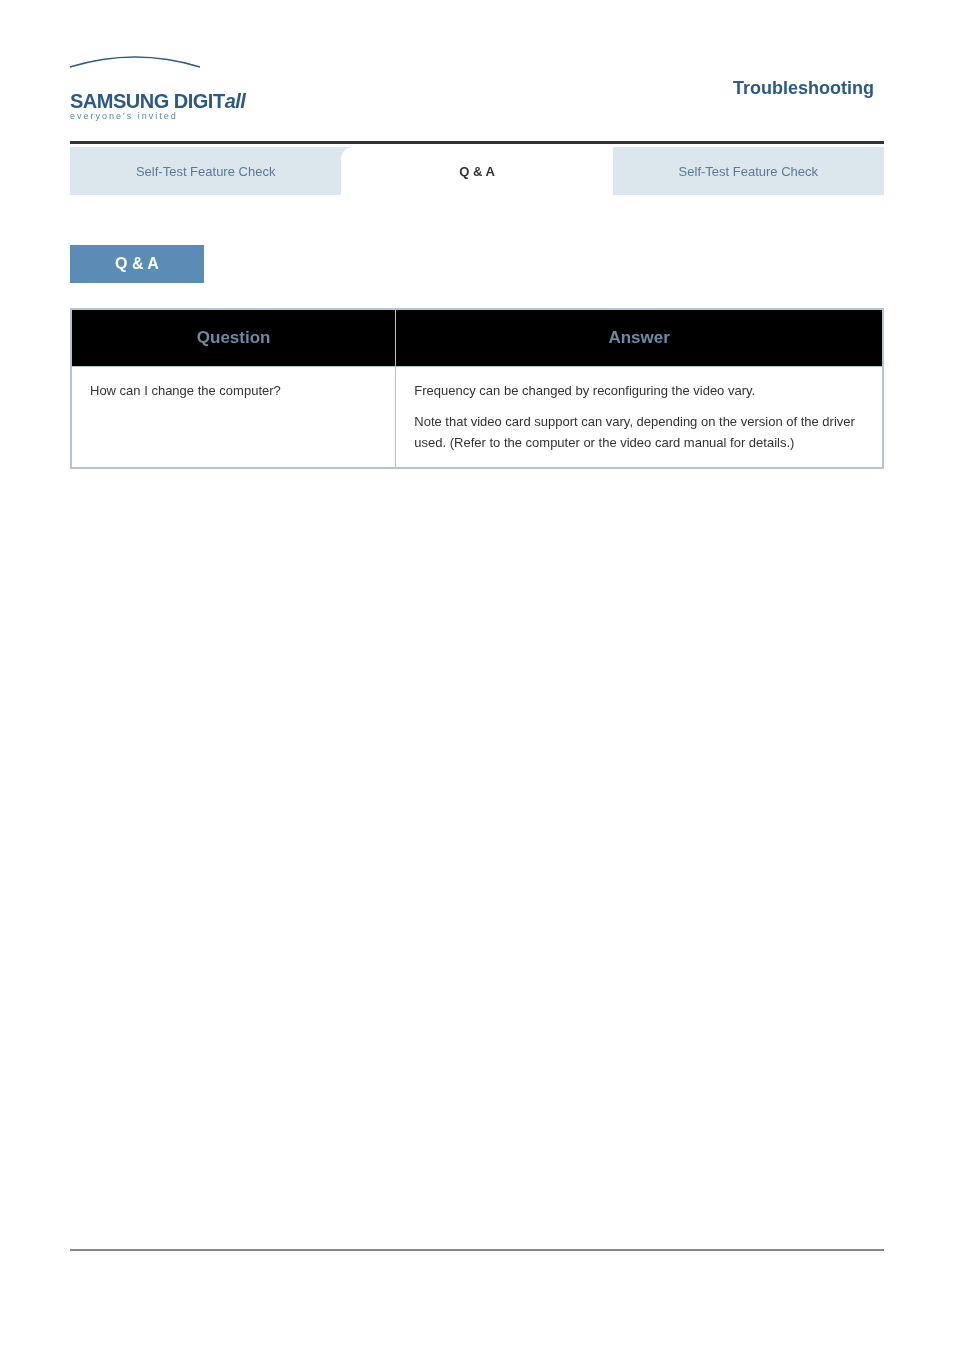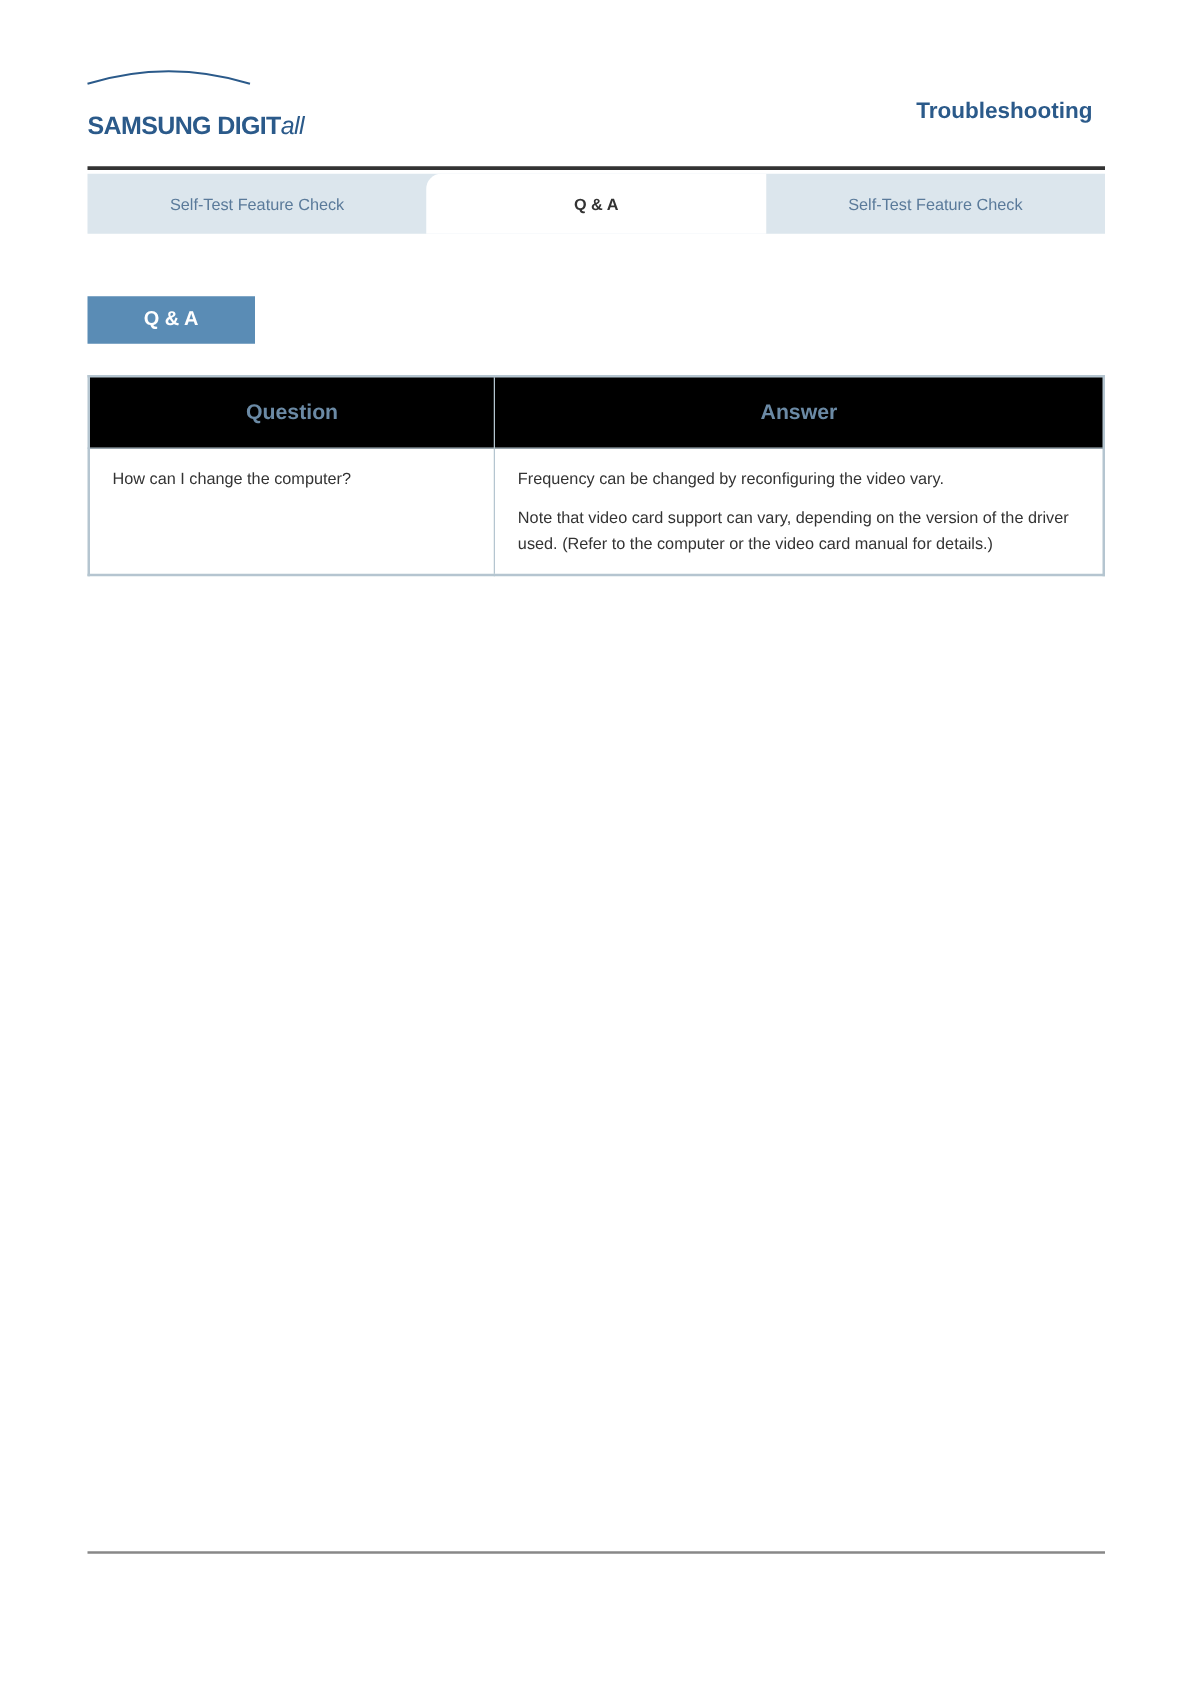--- a/index.html
+++ b/index.html
@@ -26,21 +26,21 @@
       font-size: 20px;
       color: #2b5a8a;
       letter-spacing: -0.5px;
     }
     .logo-main .bold {
       font-style: normal;
       text-align: right;
     }
     .logo-main .italic {
       font-style: italic;
-      font-weight: normal;
+      font-weight: bold;
     }
     .logo-sub {
       font-size: 9px;
       color: #5a8aaa;
       letter-spacing: 2px;
       margin-top: -2px;
     }
     .logo-arc {
       width: 130px;
       height: 30px;
@@ -139,20 +139,21 @@
 <div class="page">
   <div class="logo">
     <div class="logo-arc">
       <svg width="140" height="20" viewBox="0 0 140 20">
         <path d="M 5 15 Q 70 -5 135 15" stroke="#2b5a8a" stroke-width="1.5" fill="none"></path>
       </svg>
     </div>
     <div class="logo-main">
       <span class="bold">SAMSUNG DIGIT</span><span class="italic">all</span>
     </div>
+    <div class="logo-sub">everyone's invited</div>
   </div>
 
   <div class="header-title">Troubleshooting</div>
 
   <hr class="divider-thick">
 
   <div class="tab-bar">
     <div class="tab">Self-Test Feature Check</div>
     <div class="tab active">Q &amp; A</div>
     <div class="tab">Self-Test Feature Check</div>

